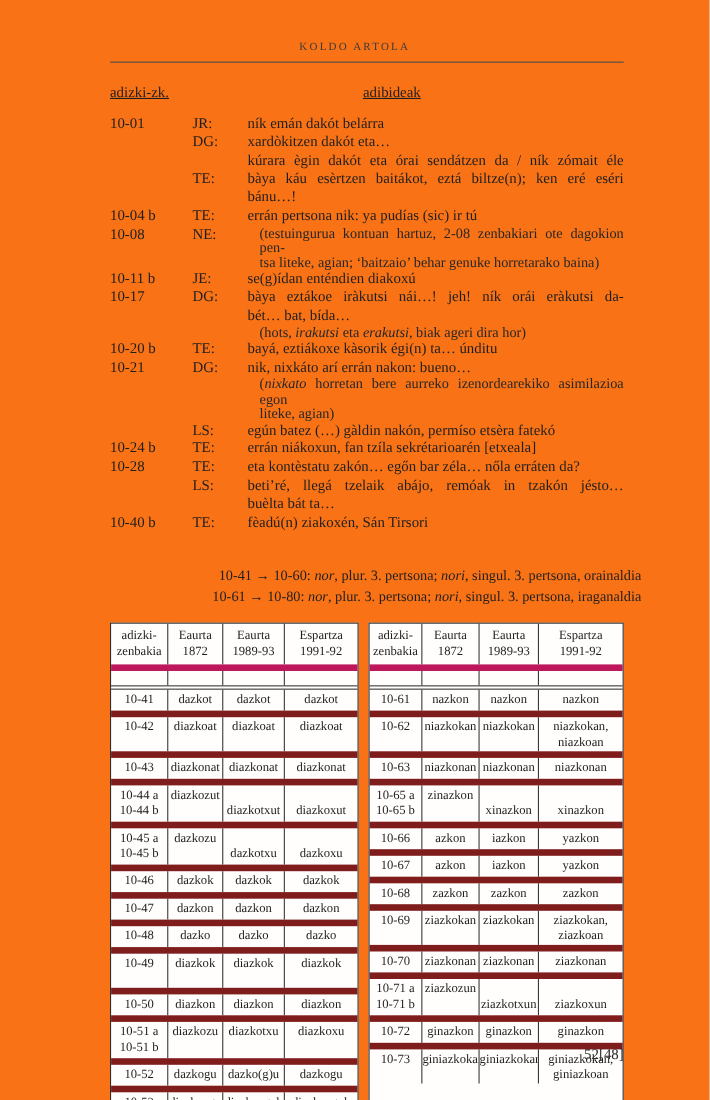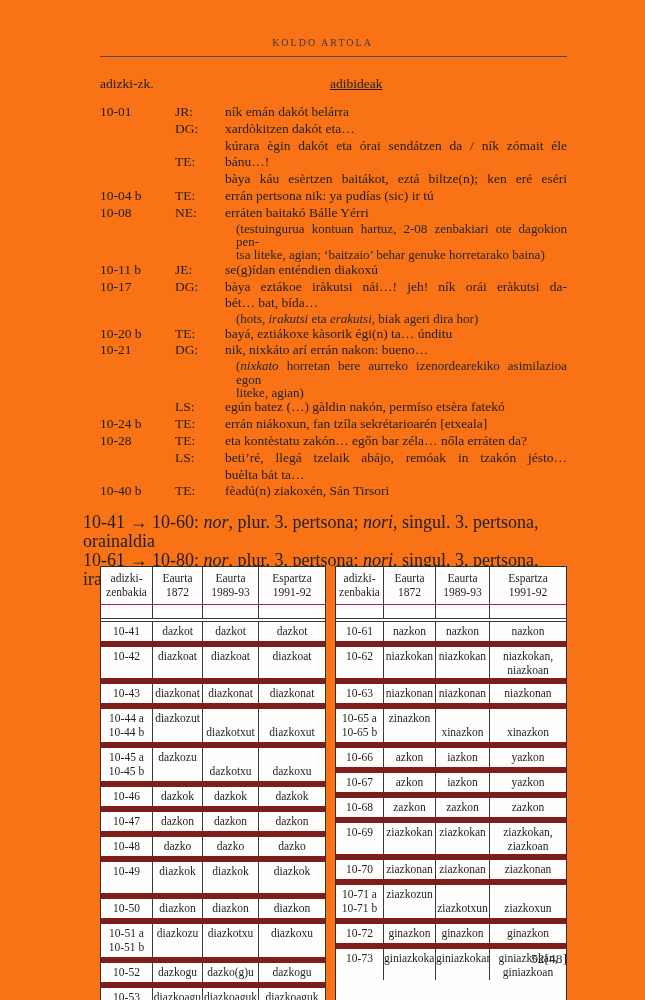--- a/index.html
+++ b/index.html
@@ -8,43 +8,43 @@
     background:#f97316;color:#1e1e1e;
     font-family:"Liberation Serif","DejaVu Serif",serif;
     overflow:hidden;
   }
   .running-header{
     position:absolute;top:37px;left:0;width:100%;
     text-align:center;font-size:10px;letter-spacing:2px;color:#3a3a3a;
   }
   .head-rule{position:absolute;top:56px;left:100px;width:467px;border-top:1px solid #4a4a4a;}
   .col-heads{position:absolute;top:76px;left:100px;width:467px;height:20px;font-size:13.5px;}
-  .col-head-left{position:absolute;left:0;top:0;text-align:right;}
+  .col-head-left{position:absolute;left:0;top:0;text-decoration:underline;text-align:right;}
   .col-head-right{position:absolute;left:230px;top:0;text-decoration:underline;}
 
   .entries{position:absolute;top:104px;left:100px;width:467px;}
   .erow{display:grid;grid-template-columns:75px 50px 1fr;}
   .enum,.ecode{font-size:13.5px;line-height:16.8px;}
   .etext{font-size:13.5px;line-height:16.8px;}
   .tline{text-align:justify;}
   .tline.stretch{text-align-last:justify;}
   .note{font-size:13px;line-height:13.4px;margin-left:11px;color:#262626;}
 
-  .summary{position:absolute;top:513px;left:83px;width:500px;text-align:left;
-           font-size:18px;line-height:19px;}
+  .summary{position:absolute;top:513px;left:83px;width:500px;text-align:right;
+           font-size:13px;line-height:19px;}
 
   .tables{position:absolute;top:566px;left:100px;display:flex;gap:9px;}
   .tbl{border:1.5px solid #2e2e2e;background:#fffefd;}
   .trow{display:grid;}
   .tbl-l .trow{grid-template-columns:52px 50px 56px 66px;}
   .tbl-r .trow{grid-template-columns:48px 52px 54px 76px;}
   .tc{border-right:1px solid #3a3a3a;text-align:center;white-space:pre-line;
       font-size:11.5px;line-height:14.2px;padding-top:2px;overflow:hidden;}
   .tc:last-child{border-right:none;}
-  .trh{height:37px;border-bottom:1px solid #be185d;}
+  .trh{height:37px;border-bottom:6px solid #be185d;}
   .thc{padding-top:4px;}
   .tre{height:13px;border-bottom:1px solid #3a3a3a;}
   .tsp{height:2px;border-bottom:1px solid #3a3a3a;}
   .trd{border-bottom:6px solid #7f1d1d;}
   .trd:last-child{border-bottom:none;}
   .sz-s{min-height:19px;}
   .sz-t{min-height:31px;}
   .sz-d{min-height:33px;}
 
   .footer{position:absolute;top:951px;left:100px;width:467px;display:flex;
@@ -75,36 +75,35 @@
         <div class="ecode">DG:</div>
         <div class="etext">
           <div class="tline">xardòkitzen dakót eta…</div>
           <div class="tline stretch">kúrara ègin dakót eta órai sendátzen da / ník zómait éle</div>
         </div>
       </div>
       <div class="erow">
         <div class="enum"></div>
         <div class="ecode">TE:</div>
         <div class="etext">
+          <div class="tline stretch">bàya káu esèrtzen baitákot, eztá biltze(n); ken eré eséri</div>
           <div class="tline">bánu…!</div>
-          <div class="tline stretch">bàya káu esèrtzen baitákot, eztá biltze(n); ken eré eséri</div>
         </div>
       </div>
       <div class="erow">
         <div class="enum">10-04 b</div>
         <div class="ecode">TE:</div>
         <div class="etext">
           <div class="tline">errán pertsona nik: ya pudías (sic) ir tú</div>
         </div>
       </div>
       <div class="erow">
         <div class="enum">10-08</div>
         <div class="ecode">NE:</div>
         <div class="etext">
-          <div class="tline">erráten baitakó Bálle Yérri</div>
           <div class="note">
             <div class="tline stretch">(testuingurua kontuan hartuz, 2-08 zenbakiari ote dagokion pen-</div>
             <div class="tline">tsa liteke, agian; ‘baitzaio’ behar genuke horretarako baina)</div>
           </div>
         </div>
       </div>
       <div class="erow">
         <div class="enum">10-11 b</div>
         <div class="ecode">JE:</div>
         <div class="etext">

